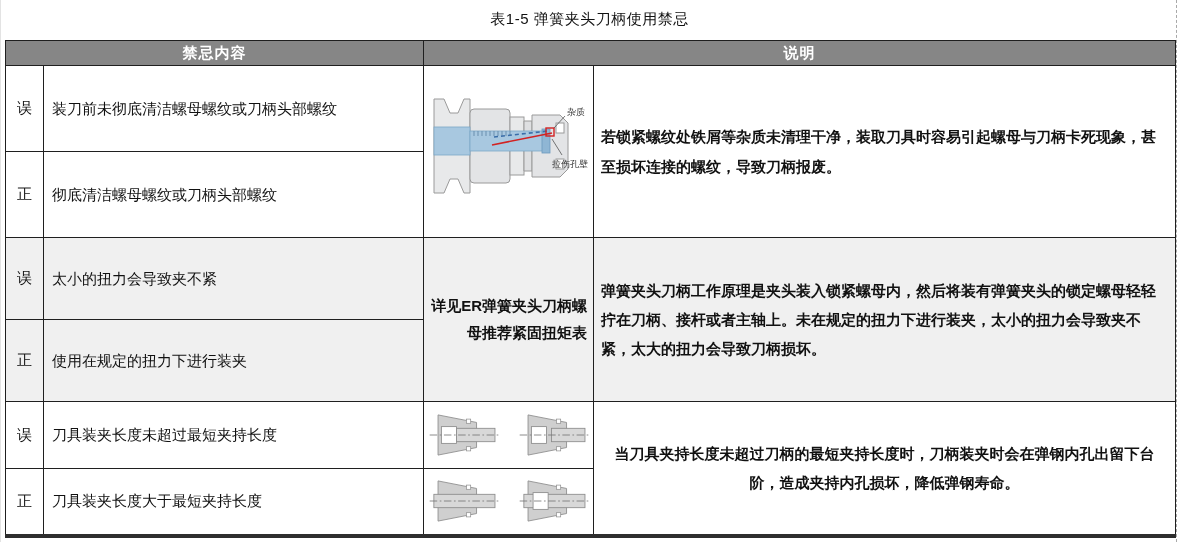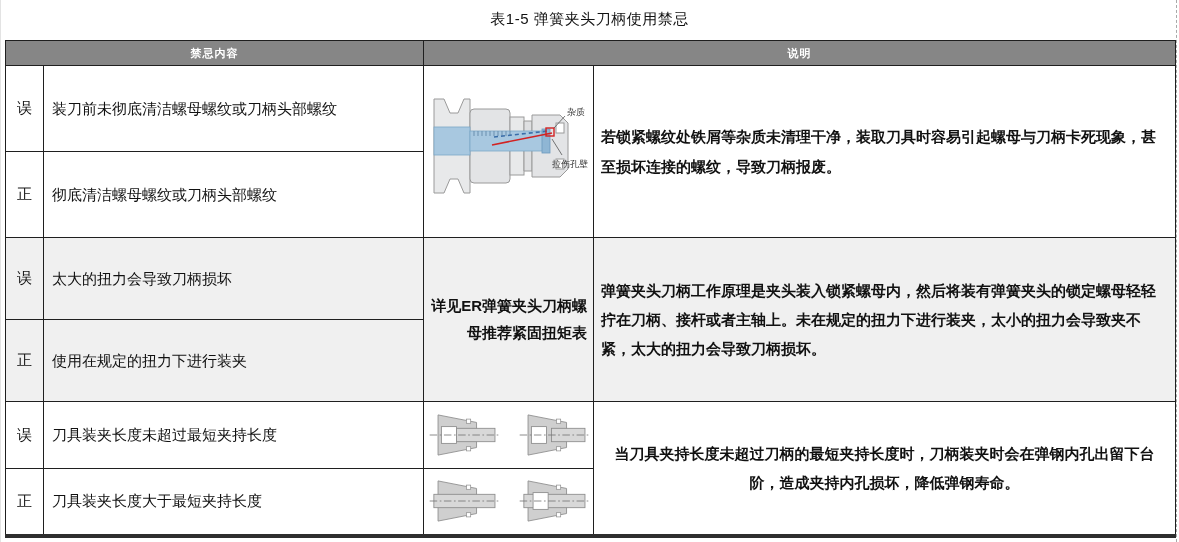--- a/index.html
+++ b/index.html
@@ -11,21 +11,21 @@
              font-size:15px; color:#111; letter-spacing:0.5px; }
 
   table.tbl { position:absolute; left:5px; top:40px; width:1170px;
               border-collapse:collapse; table-layout:fixed;
               border-bottom:4px solid #2e2e2e; }
   .tbl col.c-mark   { width:38px;  }
   .tbl col.c-text   { width:380px; }
   .tbl col.c-fig    { width:170px; }
   .tbl col.c-expl   { width:582px; }
 
-  .tbl th { background:#868686; color:#ffffff; font-size:11px; font-weight:bold;
+  .tbl th { background:#868686; color:#ffffff; font-size:15px; font-weight:bold;
             height:25px; border:1px solid #1f1f1f; text-align:center; letter-spacing:1px; }
   .tbl td { border:1px solid #1f1f1f; font-size:15px; color:#111; vertical-align:middle; }
 
   tr.h86 > td { height:86px; }
   tr.h82 > td { height:82px; }
   tr.h67 > td { height:67px; }
 
   td.mark    { text-align:center; }
   td.content { padding-left:8px; padding-right:6px; line-height:1.45; }
   td.figure  { text-align:left; background:#fff; }
@@ -113,21 +113,21 @@
         </td>
         <td class="explain" rowspan="2">若锁紧螺纹处铁屑等杂质未清理干净，装取刀具时容易引起螺母与刀柄卡死现象，甚至损坏连接的螺纹，导致刀柄报废。</td>
       </tr>
       <tr class="s1 h86">
         <td class="mark">正</td>
         <td class="content">彻底清洁螺母螺纹或刀柄头部螺纹</td>
       </tr>
 
       <tr class="s2 h82">
         <td class="mark">误</td>
-        <td class="content">太大的扭力会导致刀柄损坏</td>
+        <td class="content">太小的扭力会导致夹不紧</td>
         <td class="figure fig-note" rowspan="2">详见ER弹簧夹头刀柄螺母推荐紧固扭矩表</td>
         <td class="explain" rowspan="2">弹簧夹头刀柄工作原理是夹头装入锁紧螺母内，然后将装有弹簧夹头的锁定螺母轻轻拧在刀柄、接杆或者主轴上。未在规定的扭力下进行装夹，太小的扭力会导致夹不紧，太大的扭力会导致刀柄损坏。</td>
       </tr>
       <tr class="s2 h82">
         <td class="mark">正</td>
         <td class="content">使用在规定的扭力下进行装夹</td>
       </tr>
 
       <tr class="s3 h67">
         <td class="mark">误</td>

